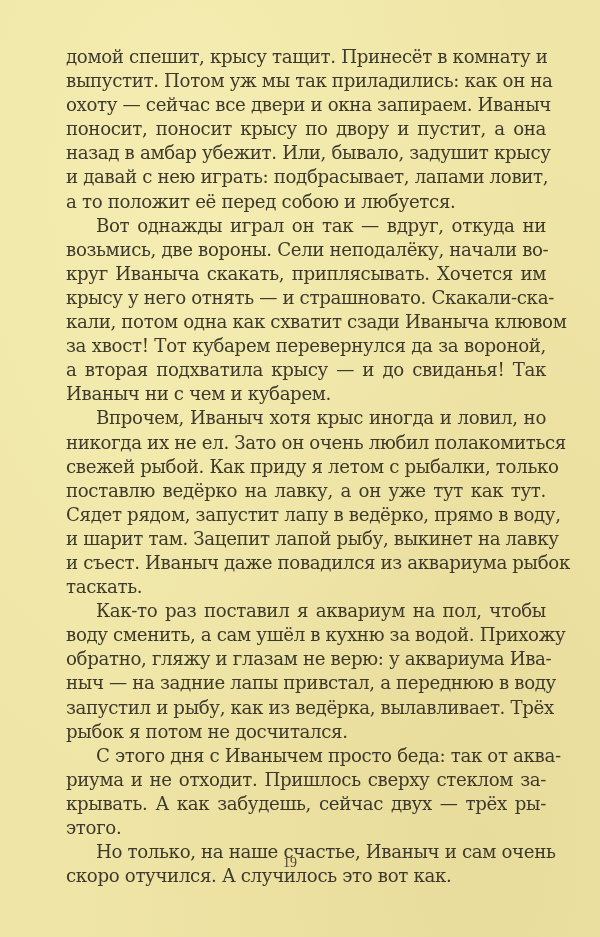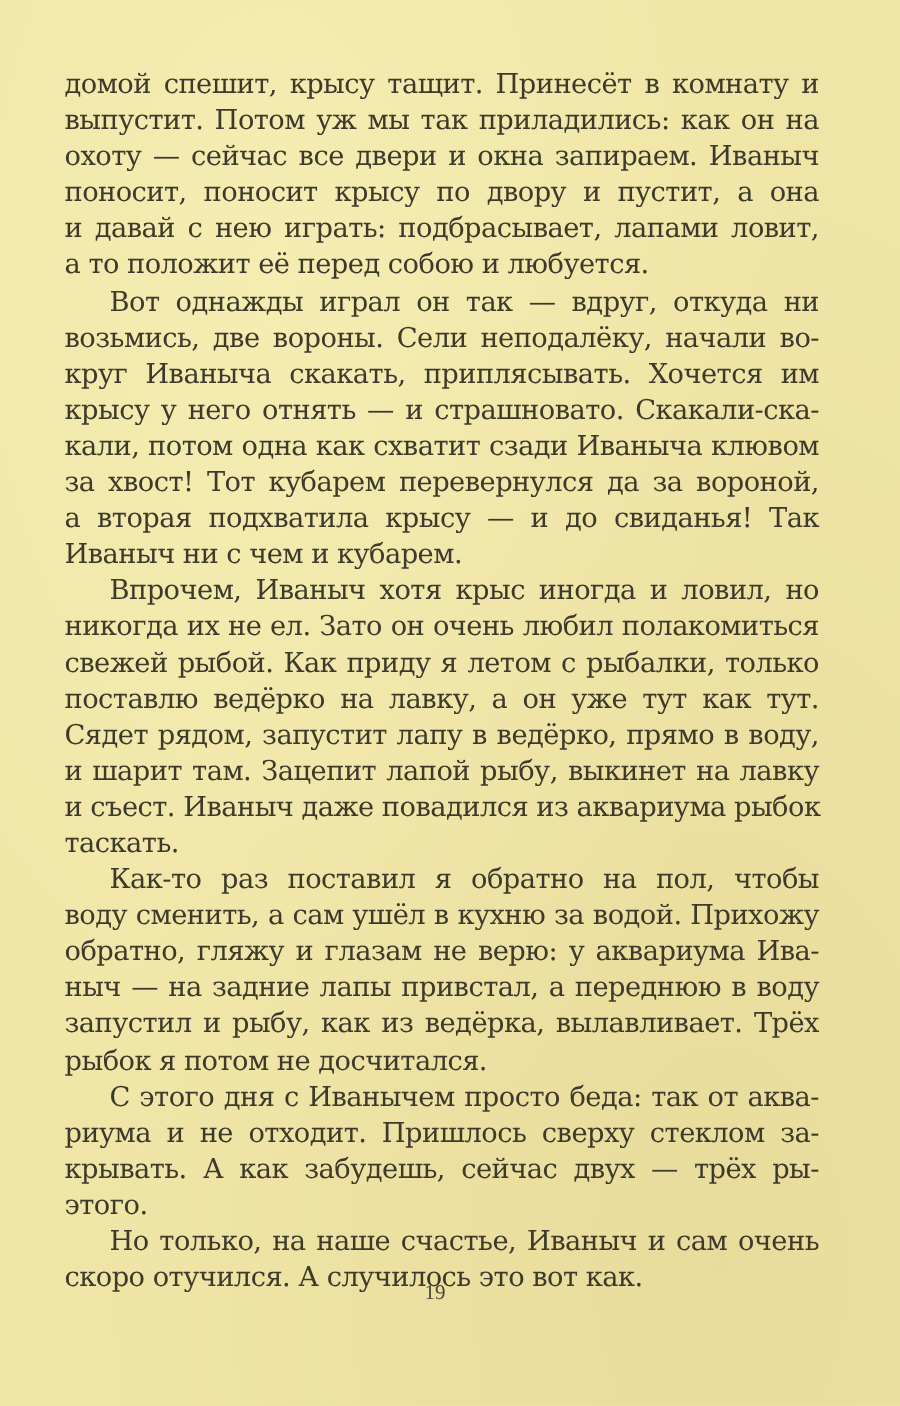--- a/index.html
+++ b/index.html
@@ -11,40 +11,41 @@
     position:relative;
   }
   .page {
     position:absolute; left:43px; top:45px; width:503px;
     font-family:"DejaVu Serif", "Liberation Serif", serif;
     font-size:18.2px; line-height:24.1px; color:#3d3a2c;
     letter-spacing:-0.35px;
   }
   .para { margin:0; }
   .line {
-    display:block; white-space:nowrap; text-align:justify; text-align-last:justify;
+    display:block; white-space:nowrap; text-align:justify; text-align-last:justify;margin-left:23px;
   }
   .line.last { text-align-last:left; }
   .line.indent { padding-left:30px; }
   .page-number {
     position:absolute; left:283px; top:855px;
     font-family:Liberation Serif, serif;
     font-size:14px; color:#4a4535;
   }
 </style>
 </head>
 <body>
 
 <div class="page">
 
   <p class="para">
     <span class="line">домой спешит, крысу тащит. Принесёт в  комнату и</span>
     <span class="line">выпустит. Потом уж мы так приладились: как он на</span>
     <span class="line">охоту — сейчас все двери и окна запираем. Иваныч</span>
     <span class="line">поносит, поносит крысу  по  двору  и  пустит,  а  она</span>
+    <span class="line">назад в амбар убежит. Или, бывало, задушит крысу</span>
     <span class="line">и давай с нею играть: подбрасывает, лапами ловит,</span>
     <span class="line last">а то положит её перед собою и любуется.</span>
   </p>
 
   <p class="para">
     <span class="line indent">Вот однажды играл он так — вдруг, откуда ни</span>
     <span class="line">возьмись, две вороны. Сели неподалёку, начали во-</span>
     <span class="line">круг Иваныча скакать, приплясывать. Хочется им</span>
     <span class="line">крысу у него отнять — и страшновато. Скакали-ска-</span>
     <span class="line">кали, потом одна как схватит сзади Иваныча клювом</span>
@@ -58,21 +59,21 @@
     <span class="line">никогда их не ел. Зато он очень любил полакомиться</span>
     <span class="line">свежей рыбой. Как приду я летом с рыбалки, только</span>
     <span class="line">поставлю ведёрко на лавку, а он уже тут как тут.</span>
     <span class="line">Сядет рядом, запустит лапу в ведёрко, прямо в воду,</span>
     <span class="line">и шарит там. Зацепит лапой рыбу, выкинет на лавку</span>
     <span class="line">и съест. Иваныч даже повадился из аквариума рыбок</span>
     <span class="line last">таскать.</span>
   </p>
 
   <p class="para">
-    <span class="line indent">Как-то раз поставил я обратно на пол, чтобы</span>
+    <span class="line indent">Как-то раз поставил я аквариум на пол, чтобы</span>
     <span class="line">воду сменить, а сам ушёл в кухню за водой. Прихожу</span>
     <span class="line">обратно, гляжу и глазам не верю: у аквариума Ива-</span>
     <span class="line">ныч — на задние лапы привстал, а переднюю в воду</span>
     <span class="line">запустил и рыбу, как из ведёрка, вылавливает. Трёх</span>
     <span class="line last">рыбок я потом не досчитался.</span>
   </p>
 
   <p class="para">
     <span class="line indent">С этого дня с Иванычем просто беда: так от аква-</span>
     <span class="line">риума и не отходит. Пришлось сверху стеклом за-</span>

